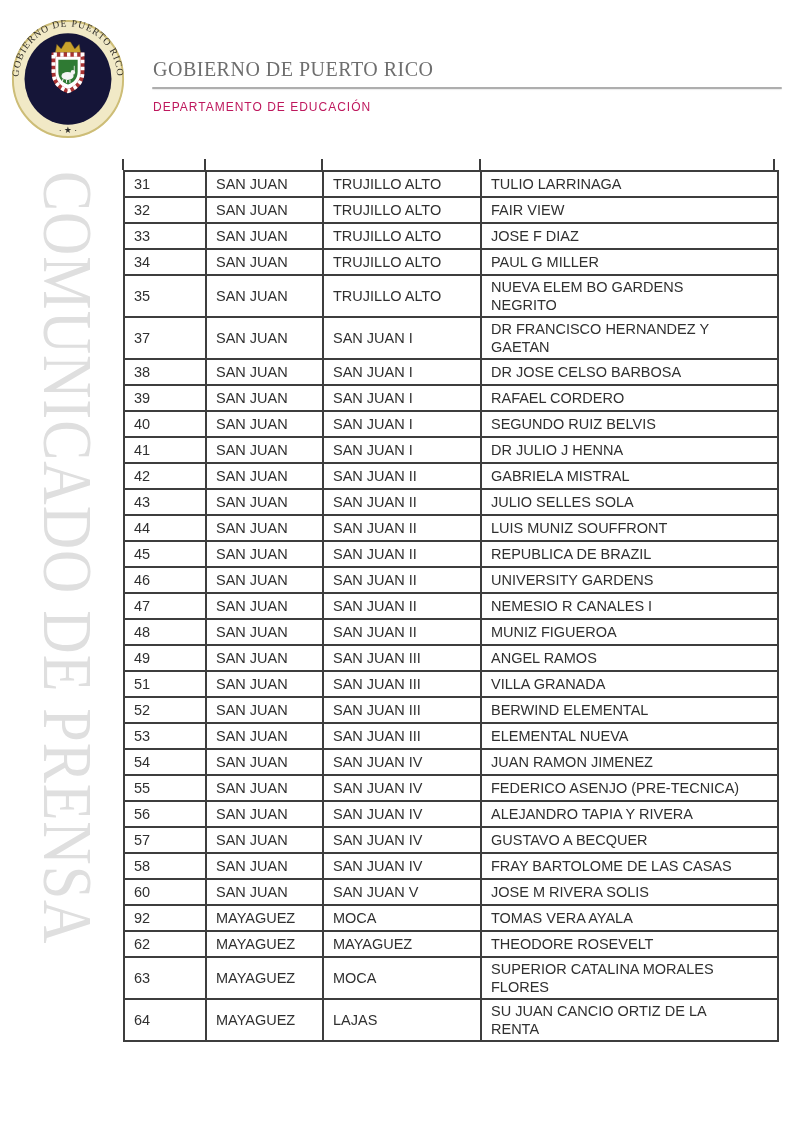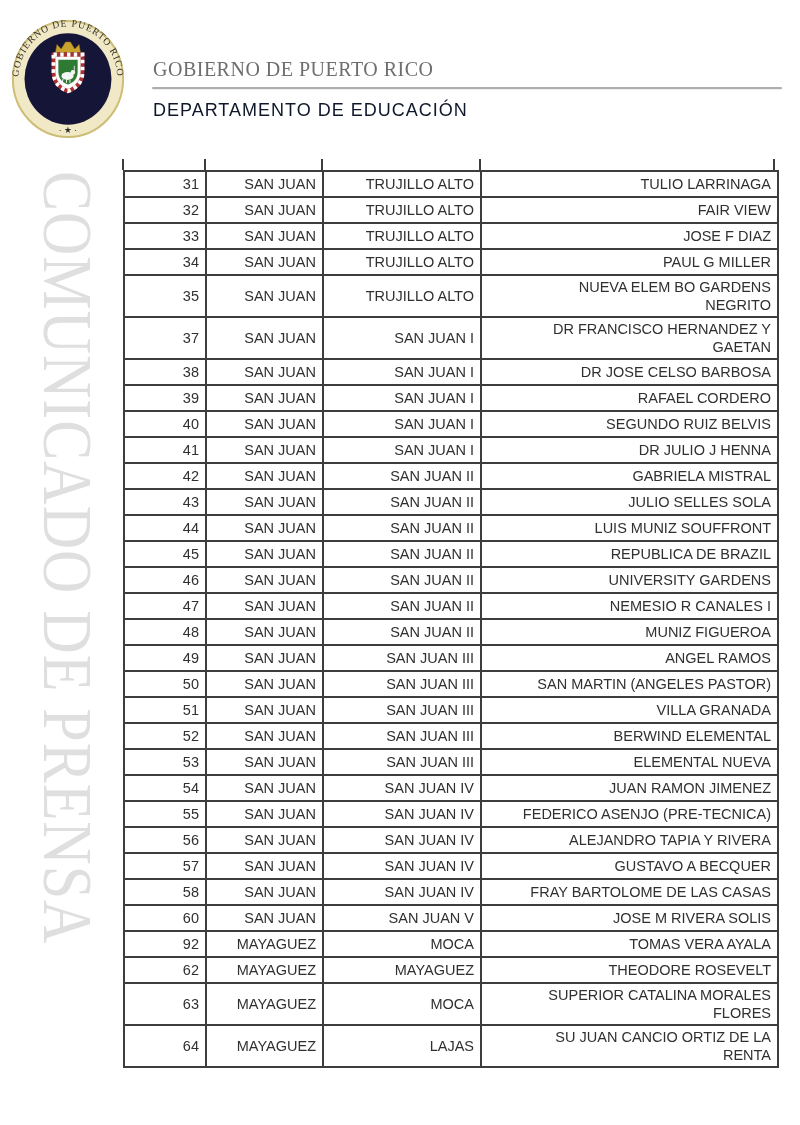--- a/index.html
+++ b/index.html
@@ -21,21 +21,21 @@
     font-size:20px;color:#6e6e6e;letter-spacing:0.5px;
     white-space:nowrap;
   }
   .header-rule{
     position:absolute;left:152px;top:87px;width:630px;height:2px;
     background:#aeaeae;border-radius:1px;
     box-shadow:0 1px 1px rgba(0,0,0,0.08);
   }
   .header-subtitle{
     position:absolute;left:153px;top:100px;
-    font-size:18px;color:#0f172a;letter-spacing:1px;
+    font-size:12px;color:#be185d;letter-spacing:1px;
     white-space:nowrap;
   }
 
   
   .watermark{
     position:absolute;left:34px;top:171px;
     writing-mode:vertical-rl;
     text-orientation:mixed;
     font-family:"Liberation Serif", serif;
     font-size:60px;line-height:66px;
@@ -48,21 +48,20 @@
   }
 
   
   .table-wrap{
     position:absolute;left:123px;top:170px;
   }
   table.doc-table{
     border-collapse:collapse;
     table-layout:fixed;
     width:654px;
-    text-align:right;
   }
   table.doc-table td{
     border:2px solid #3d3d3d;
     font-size:14.5px;
     color:#303030;
     line-height:18px;
     padding:2px 6px 2px 9px;
     vertical-align:middle;
     overflow:hidden;
     white-space:nowrap;
@@ -228,26 +227,20 @@
           <td class="c-district">SAN JUAN II</td>
           <td class="c-school">MUNIZ FIGUEROA</td>
         </tr>
         <tr>
           <td class="c-num">49</td>
           <td class="c-region">SAN JUAN</td>
           <td class="c-district">SAN JUAN III</td>
           <td class="c-school">ANGEL RAMOS</td>
         </tr>
         <tr>
-          <td class="c-num">50</td>
-          <td class="c-region">SAN JUAN</td>
-          <td class="c-district">SAN JUAN III</td>
-          <td class="c-school">SAN MARTIN (ANGELES PASTOR)</td>
-        </tr>
-        <tr>
           <td class="c-num">51</td>
           <td class="c-region">SAN JUAN</td>
           <td class="c-district">SAN JUAN III</td>
           <td class="c-school">VILLA GRANADA</td>
         </tr>
         <tr>
           <td class="c-num">52</td>
           <td class="c-region">SAN JUAN</td>
           <td class="c-district">SAN JUAN III</td>
           <td class="c-school">BERWIND ELEMENTAL</td>

